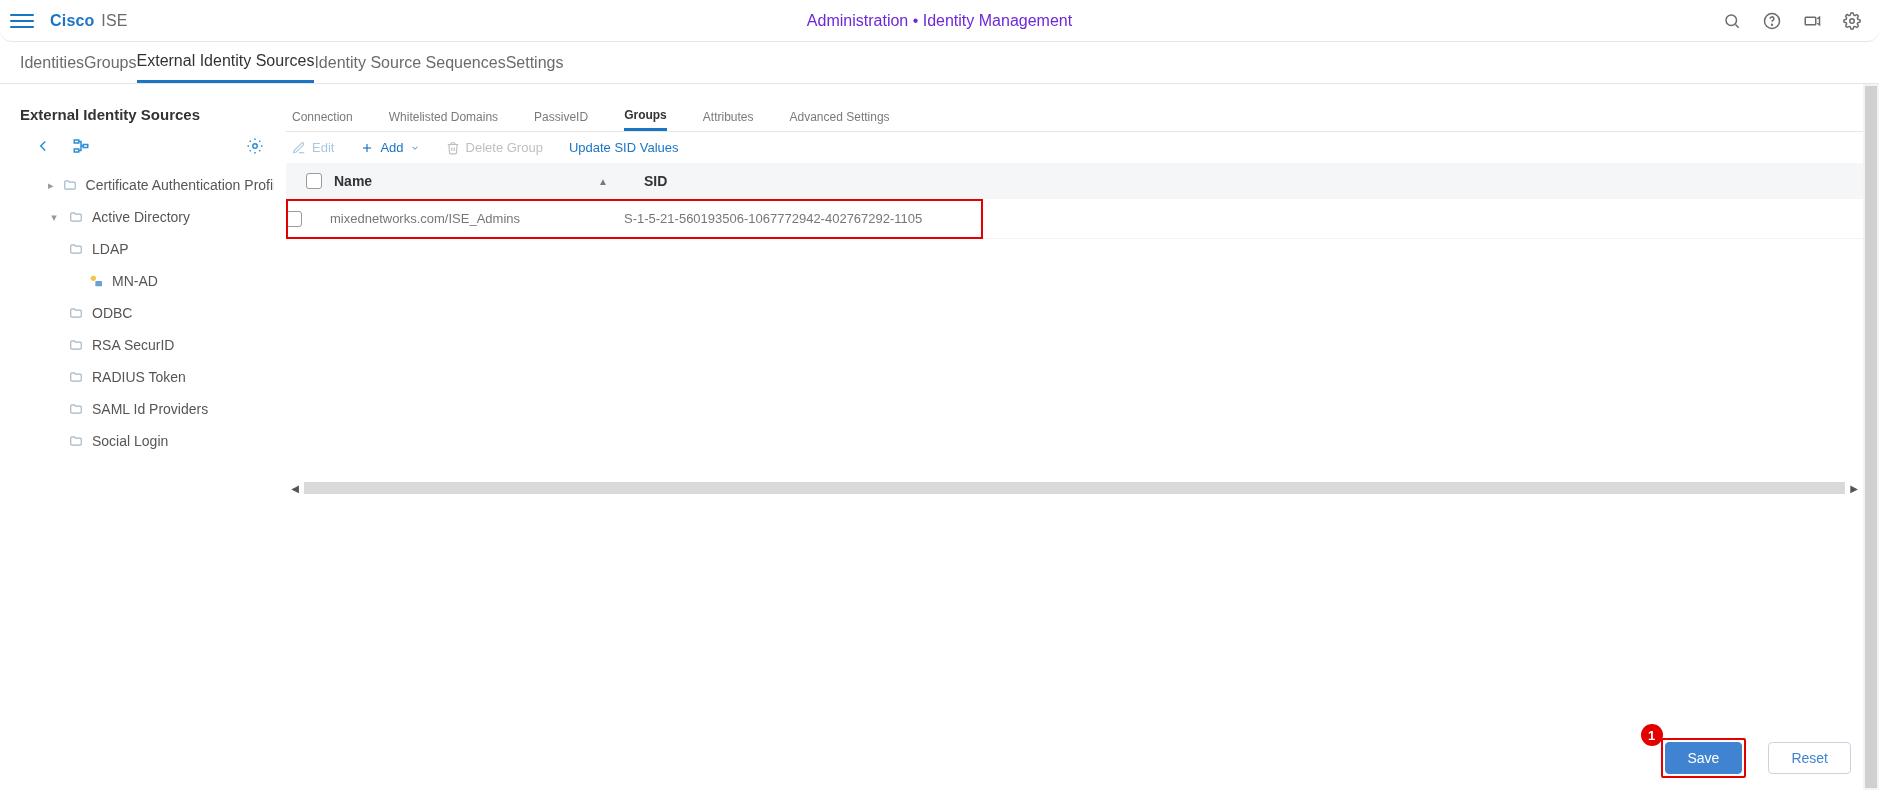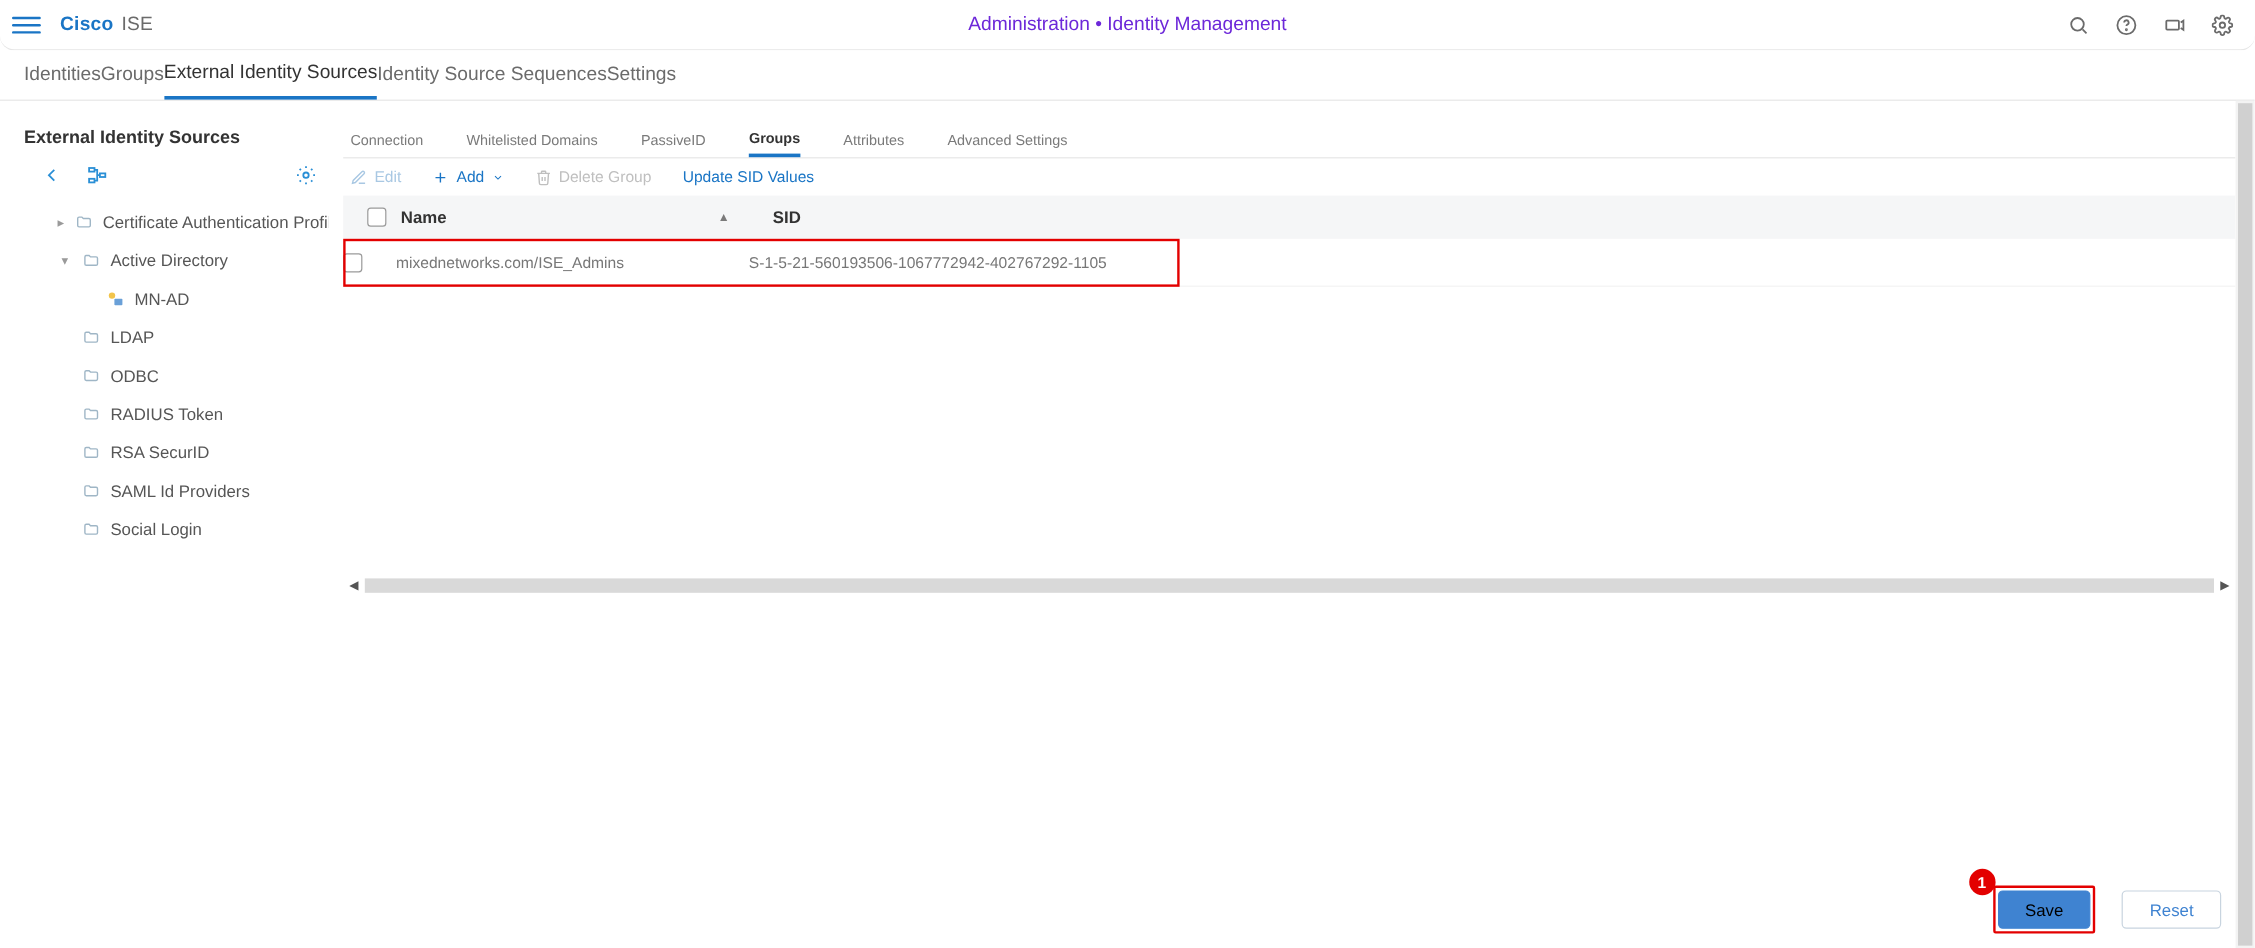--- a/index.html
+++ b/index.html
@@ -60,21 +60,21 @@
   .chk{width:16px;height:16px;border:1.5px solid #9a9a9a;border-radius:3px;background:#fff;}
 
   .highlight-row{position:absolute;left:0px;top:36px;width:697px;height:40px;border:2px solid #e30000;pointer-events:none;}
 
   .hscroll{height:18px;background:#fff;display:flex;align-items:center;margin-top:240px;}
   .hscroll .arrow{width:18px;text-align:center;font-size:10px;color:#555;}
   .hscroll .track{flex:1;height:12px;background:#d9d9d9;}
 
   .footer{position:absolute;right:28px;bottom:12px;display:flex;gap:22px;align-items:center;}
   .btn{height:32px;padding:0 22px;border-radius:4px;font-size:14px;display:flex;align-items:center;cursor:pointer;}
-  .btn-primary{background:#3f83d1;color:#000000;border:1px solid #3f83d1;}
+  .btn-primary{background:#3f83d1;color:#ffffff;border:1px solid #3f83d1;}
   .btn-secondary{background:#fff;color:#3f83d1;border:1px solid #c8d4df;}
   .badge{position:absolute;right:100px;bottom:40px;width:22px;height:22px;border-radius:50%;background:#e30000;color:#fff;font-size:13px;font-weight:700;display:flex;align-items:center;justify-content:center;}
   .save-highlight{border:2px solid #e30000;padding:2px;border-radius:2px;}
 
   
   .vscroll{width:16px;background:#f3f3f3;display:flex;flex-direction:column;}
   .vscroll .thumb{flex:1;background:#d0d0d0;margin:2px;}
 
   svg{display:block;}
 </style>
@@ -152,65 +152,65 @@
         </div>
         <div class="tree-item indent-1">
           <span class="caret">▾</span>
           <span>
             <svg class="folder" viewBox="0 0 24 24" fill="none" stroke="currentColor" stroke-width="2">
               <path d="M3 7a2 2 0 0 1 2-2h4l2 2h8a2 2 0 0 1 2 2v8a2 2 0 0 1-2 2H5a2 2 0 0 1-2-2z"></path>
             </svg>
           </span>
           <span>Active Directory</span>
         </div>
+        <div class="tree-item indent-1">
+          <span class="caret"></span>
+          <span>
+            <svg class="folder" viewBox="0 0 24 24" fill="none" stroke="currentColor" stroke-width="2">
+              <path d="M3 7a2 2 0 0 1 2-2h4l2 2h8a2 2 0 0 1 2 2v8a2 2 0 0 1-2 2H5a2 2 0 0 1-2-2z"></path>
+            </svg>
+          </span>
+          <span>LDAP</span>
+        </div>
         <div class="tree-item indent-2">
           <span class="caret"></span>
           <span>
             <svg class="ad-leaf" viewBox="0 0 24 24">
               <circle cx="8" cy="8" r="4" fill="#f2c44b"></circle>
               <rect x="11" y="12" width="10" height="8" rx="1" fill="#6aa0d8"></rect>
             </svg>
           </span>
           <span>MN-AD</span>
         </div>
         <div class="tree-item indent-1">
           <span class="caret"></span>
           <span>
             <svg class="folder" viewBox="0 0 24 24" fill="none" stroke="currentColor" stroke-width="2">
               <path d="M3 7a2 2 0 0 1 2-2h4l2 2h8a2 2 0 0 1 2 2v8a2 2 0 0 1-2 2H5a2 2 0 0 1-2-2z"></path>
             </svg>
           </span>
-          <span>LDAP</span>
-        </div>
-        <div class="tree-item indent-1">
-          <span class="caret"></span>
-          <span>
-            <svg class="folder" viewBox="0 0 24 24" fill="none" stroke="currentColor" stroke-width="2">
-              <path d="M3 7a2 2 0 0 1 2-2h4l2 2h8a2 2 0 0 1 2 2v8a2 2 0 0 1-2 2H5a2 2 0 0 1-2-2z"></path>
-            </svg>
-          </span>
           <span>ODBC</span>
         </div>
         <div class="tree-item indent-1">
           <span class="caret"></span>
           <span>
             <svg class="folder" viewBox="0 0 24 24" fill="none" stroke="currentColor" stroke-width="2">
               <path d="M3 7a2 2 0 0 1 2-2h4l2 2h8a2 2 0 0 1 2 2v8a2 2 0 0 1-2 2H5a2 2 0 0 1-2-2z"></path>
             </svg>
           </span>
+          <span>RSA SecurID</span>
+        </div>
+        <div class="tree-item indent-1">
+          <span class="caret"></span>
+          <span>
+            <svg class="folder" viewBox="0 0 24 24" fill="none" stroke="currentColor" stroke-width="2">
+              <path d="M3 7a2 2 0 0 1 2-2h4l2 2h8a2 2 0 0 1 2 2v8a2 2 0 0 1-2 2H5a2 2 0 0 1-2-2z"></path>
+            </svg>
+          </span>
           <span>RADIUS Token</span>
-        </div>
-        <div class="tree-item indent-1">
-          <span class="caret"></span>
-          <span>
-            <svg class="folder" viewBox="0 0 24 24" fill="none" stroke="currentColor" stroke-width="2">
-              <path d="M3 7a2 2 0 0 1 2-2h4l2 2h8a2 2 0 0 1 2 2v8a2 2 0 0 1-2 2H5a2 2 0 0 1-2-2z"></path>
-            </svg>
-          </span>
-          <span>RSA SecurID</span>
         </div>
         <div class="tree-item indent-1">
           <span class="caret"></span>
           <span>
             <svg class="folder" viewBox="0 0 24 24" fill="none" stroke="currentColor" stroke-width="2">
               <path d="M3 7a2 2 0 0 1 2-2h4l2 2h8a2 2 0 0 1 2 2v8a2 2 0 0 1-2 2H5a2 2 0 0 1-2-2z"></path>
             </svg>
           </span>
           <span>SAML Id Providers</span>
         </div>

